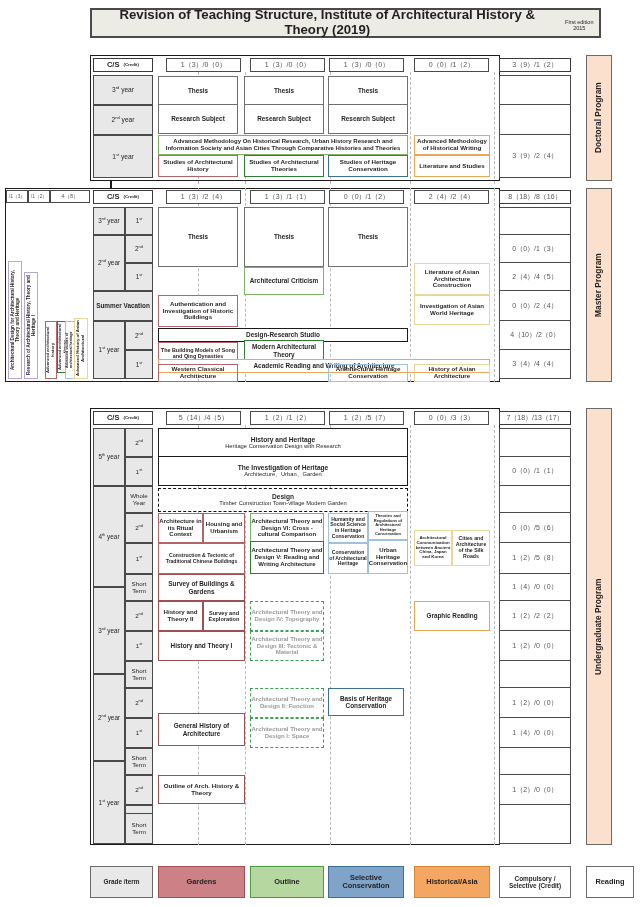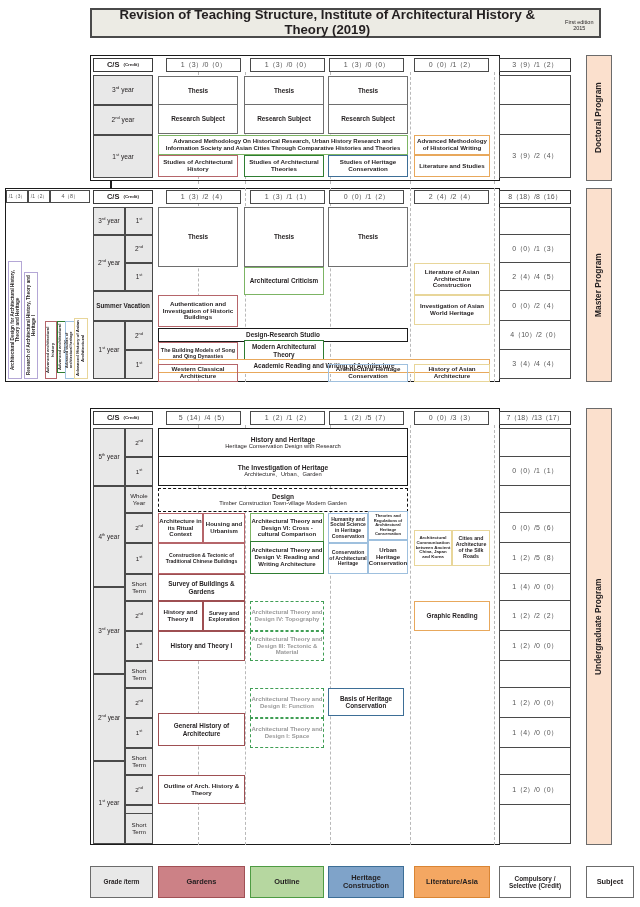--- a/index.html
+++ b/index.html
@@ -304,16 +304,16 @@
 <div class="bx thin" style="left:499px;top:748px;width:72px;height:27px;font-size:7px;color:#555;border-top:none;"></div>
 <div class="bx thin" style="left:499px;top:775px;width:72px;height:30px;font-size:7px;color:#555;border-top:none;">1（2）/0（0）</div>
 <div class="bx thin" style="left:499px;top:805px;width:72px;height:26px;font-size:7px;color:#555;border-top:none;"></div>
 <div class="bx thin" style="left:499px;top:813px;width:72px;height:31px;font-size:7px;color:#555;border-top:none;"></div>
 
 <div class="bx peach vertL" style="left:586px;top:408px;width:26px;height:437px;font-size:8.4px;font-weight:bold;">Undergraduate Program</div>
 
 <div class="bx legend gray" style="left:90px;top:866px;width:63px;height:32px;font-size:6.4px;">Grade /term</div>
 <div class="bx legend" style="left:158px;top:866px;width:87px;height:32px;font-size:7.4px;background:#cc8186;border-color:#a05055;">Gardens</div>
 <div class="bx legend" style="left:250px;top:866px;width:74px;height:32px;font-size:7.4px;background:#b6d7a0;border-color:#4e9b43;">Outline</div>
-<div class="bx legend" style="left:328px;top:866px;width:76px;height:32px;font-size:7.4px;background:#7fa3c9;border-color:#3d6e96;">Heritage Construction</div>
-<div class="bx legend" style="left:414px;top:866px;width:76px;height:32px;font-size:7.4px;background:#f4a762;border-color:#d98534;">Literature/Asia</div>
+<div class="bx legend" style="left:328px;top:866px;width:76px;height:32px;font-size:7.4px;background:#7fa3c9;border-color:#3d6e96;">Selective Conservation</div>
+<div class="bx legend" style="left:414px;top:866px;width:76px;height:32px;font-size:7.4px;background:#f4a762;border-color:#d98534;">Historical/Asia</div>
 <div class="bx legend" style="left:499px;top:866px;width:72px;height:32px;font-size:6.4px;">Compulsory / Selective (Credit)</div>
-<div class="bx legend" style="left:586px;top:866px;width:48px;height:32px;font-size:7.4px;">Subject</div>
+<div class="bx legend" style="left:586px;top:866px;width:48px;height:32px;font-size:7.4px;">Reading</div>
 
 </body></html>

